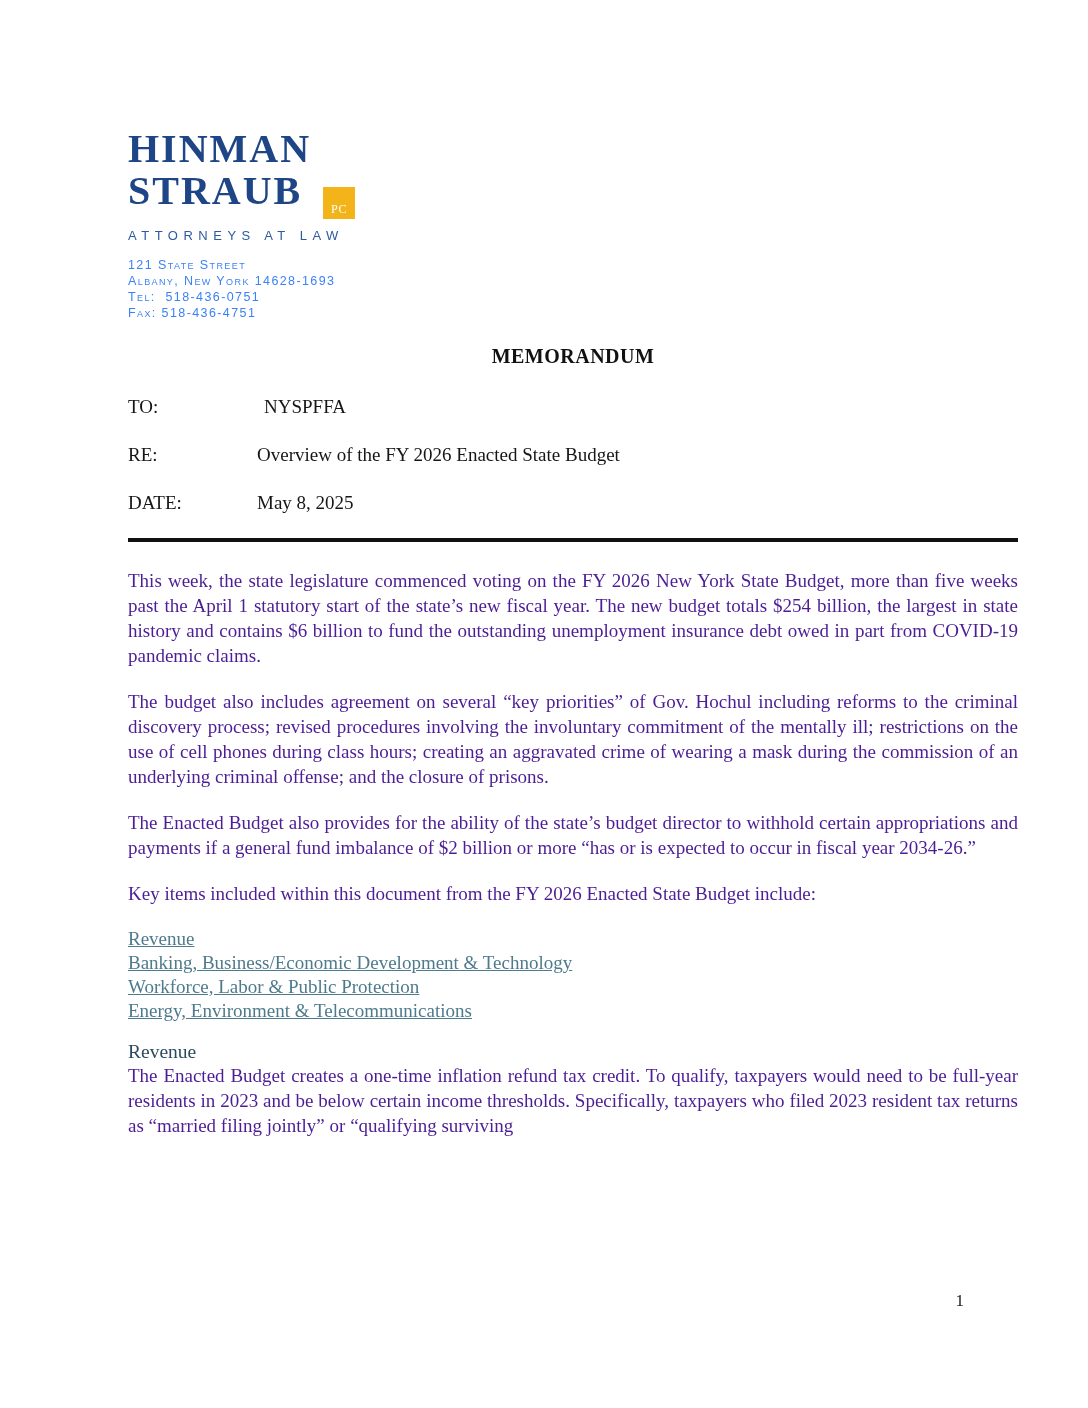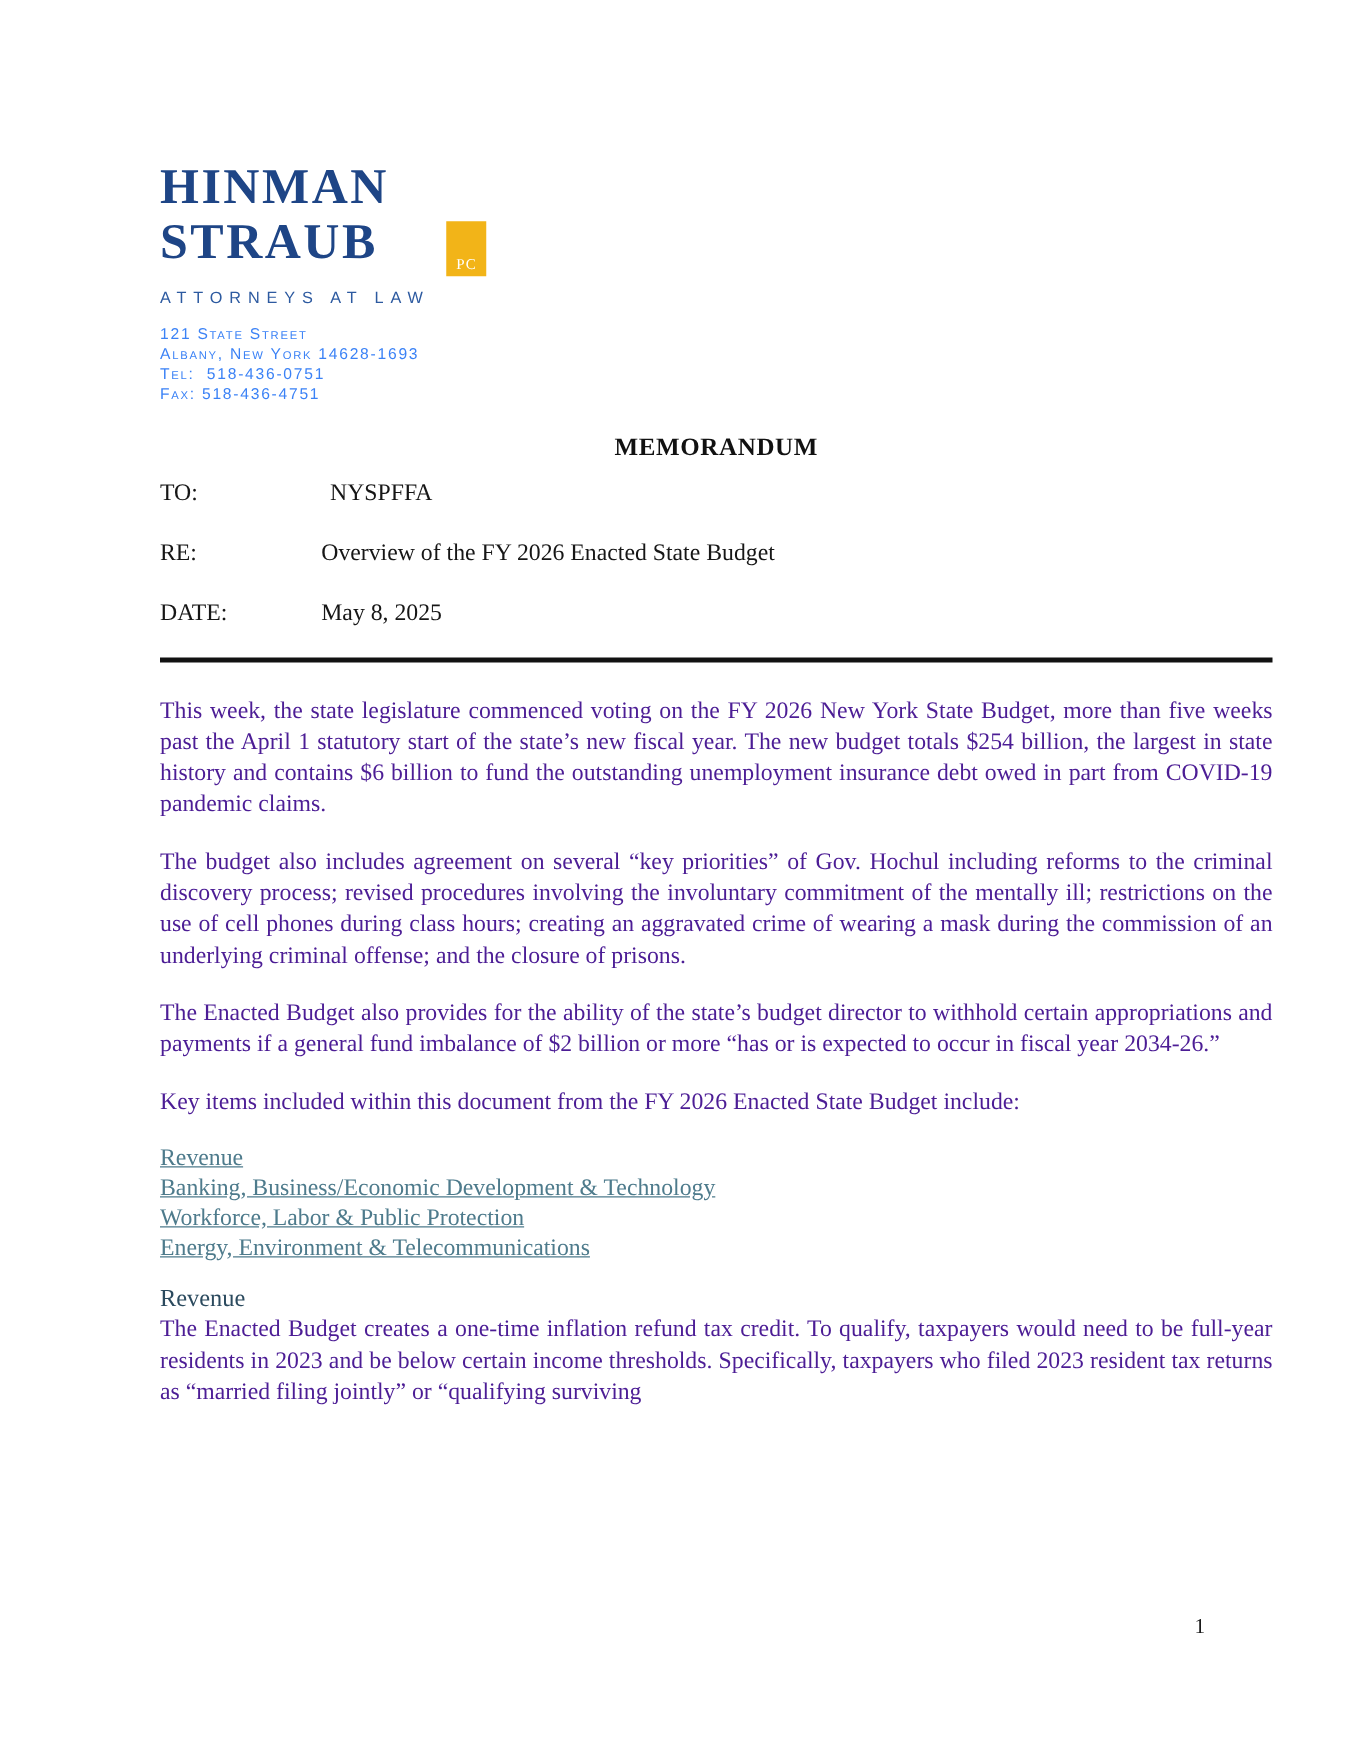--- a/index.html
+++ b/index.html
@@ -17,25 +17,25 @@
 
   
   .logo-line1, .logo-line2 {
     font-family: "Liberation Serif", serif;
     font-weight: bold;
     color: #1e4586;
     font-size: 40px;
     line-height: 42px;
     letter-spacing: 2px;
   }
-  .logo-line2-row { display: flex; align-items: flex-end; gap: 48px; }
+  .logo-line2-row { display: flex; align-items: flex-end; }
   .pc-badge {
-    width: 32px; height: 44px;
+    width: 32px; height: 32px;
     background: #f2b418;
-    margin-left: 7px;
+    margin-left: 21px;
     position: relative;
     top: 7px;
     display: flex;
     align-items: flex-end;
     justify-content: center;
     padding-bottom: 2px;
     color: #ffffff;
     font-size: 12px;
     font-family: "Liberation Serif", serif;
     letter-spacing: 1px;
@@ -60,21 +60,21 @@
 
   
   .memo-title {
     margin-top: 24px;
     text-align: center;
     font-size: 20px;
     font-weight: bold;
     letter-spacing: 0.5px;
     color: #111111;
   }
-  .memo-fields { margin-top: 12px; }
+  .memo-fields { margin-top: 26px; }
   .memo-row { display: flex; font-size: 19px; line-height: 25px; margin-bottom: 23px; }
   .memo-label { width: 129px; flex: 0 0 129px; }
   .memo-row:nth-child(1) .memo-value { padding-left: 7px; }
 
   .rule {
     border: none;
     height: 4px;
     background: #111111;
     margin-top: 1px;
   }

